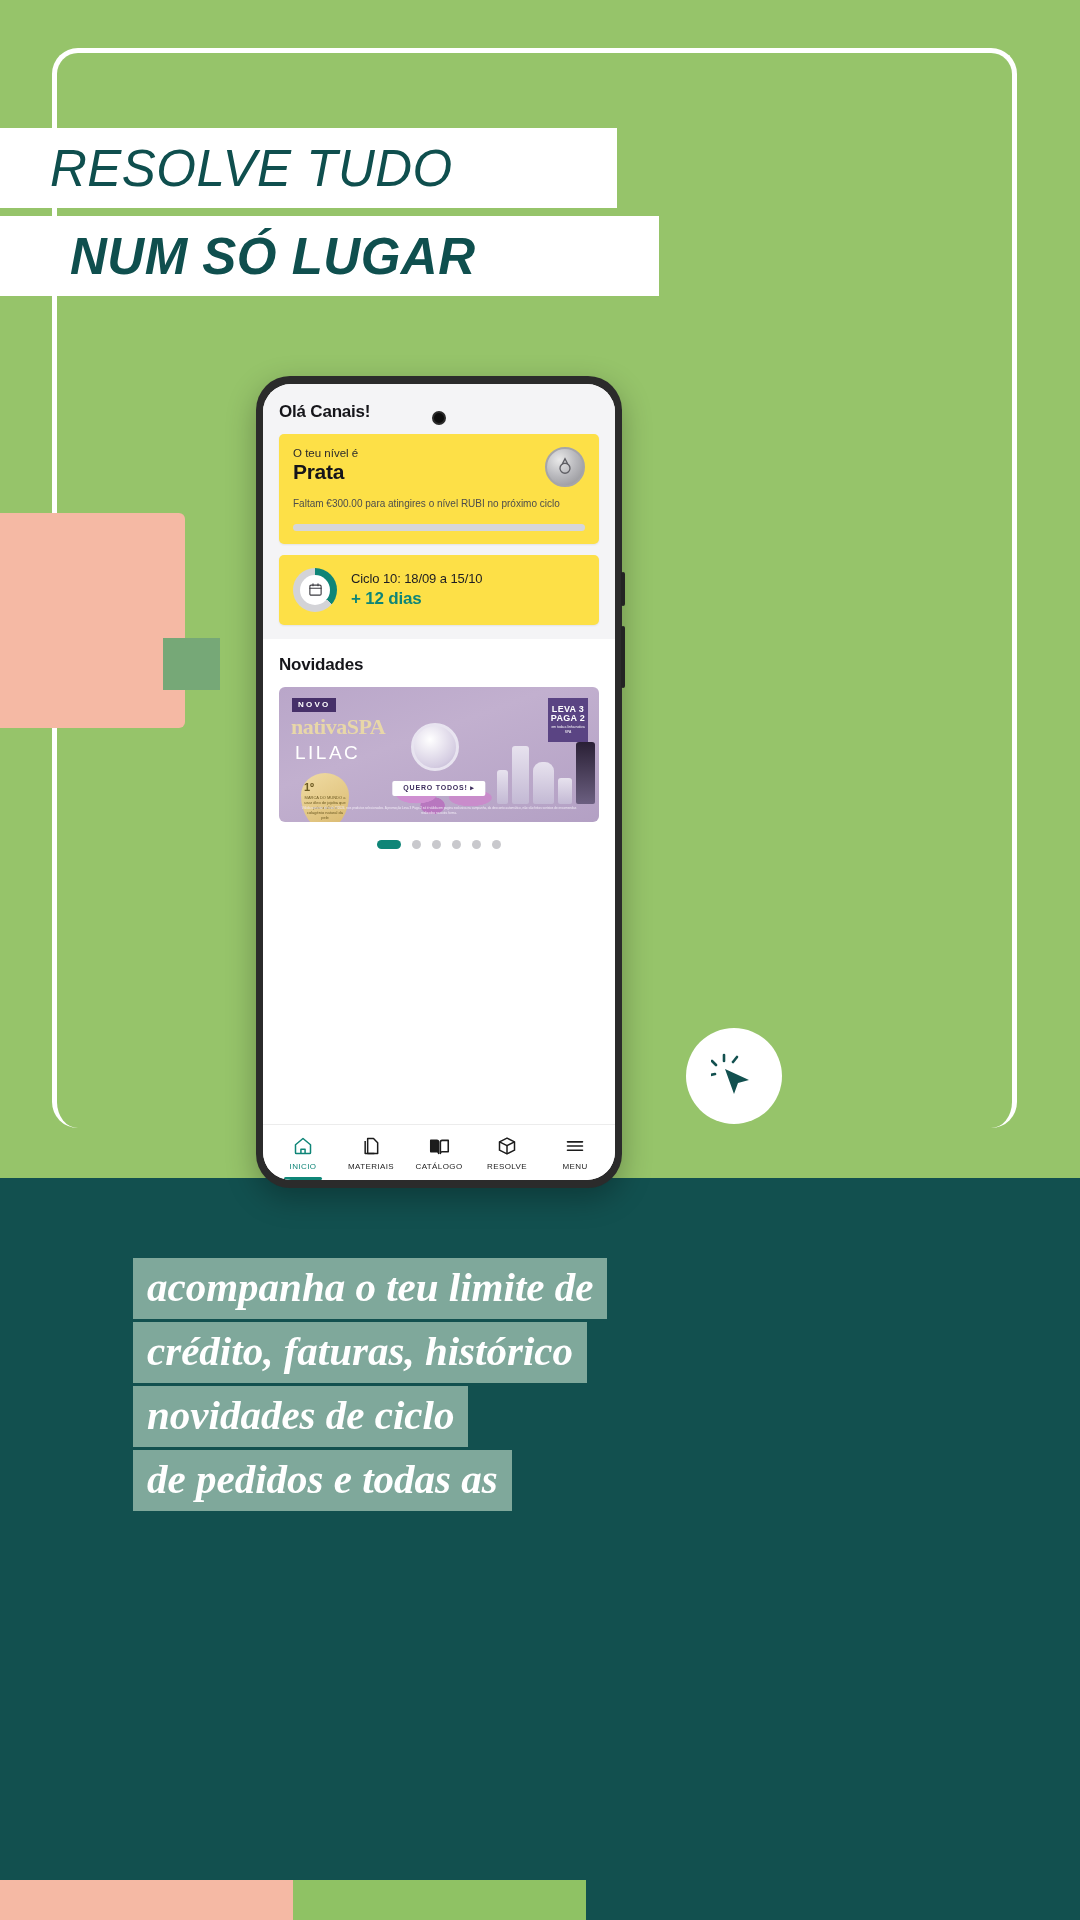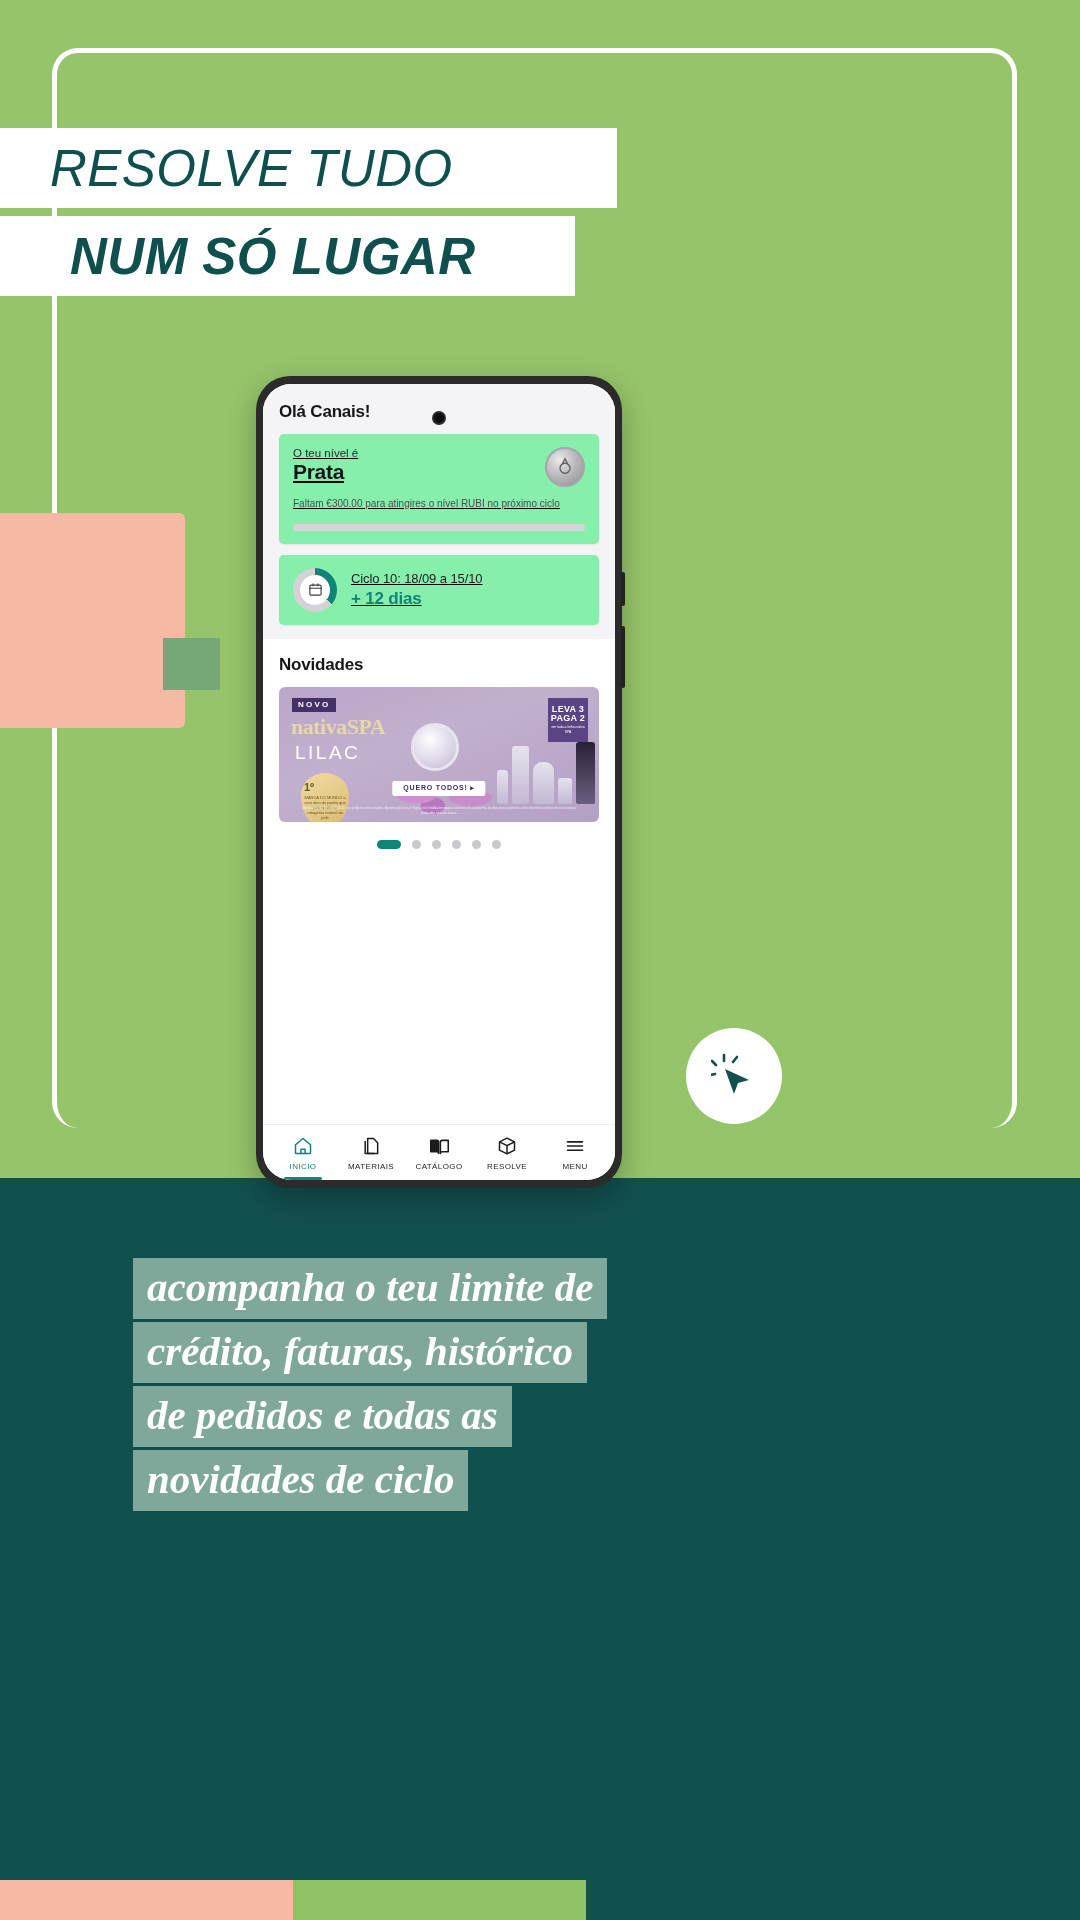--- a/index.html
+++ b/index.html
@@ -19,21 +19,21 @@
   .frame-outline{
     position:absolute;left:52px;top:48px;width:965px;height:1080px;
     border:5px solid #ffffff;border-radius:26px;border-bottom:none;
   }
 
   
   .headline-band{
     position:absolute;background:#ffffff;display:flex;align-items:center;
   }
   .band1{left:0;top:128px;width:617px;height:80px;}
-  .band2{left:0;top:216px;width:575px;height:80px;}
+  .band2{left:0;top:216px;width:659px;height:80px;}
   .headline-text{
     font-family:"Liberation Sans", sans-serif;
     font-style:italic;color:#0f4f4e;letter-spacing:0.5px;white-space:nowrap;
   }
   .band1 .headline-text{font-size:51px;font-weight:400;padding-left:50px;}
   .band2 .headline-text{font-size:51px;font-weight:700;padding-left:70px;}
   .decor-peach2{
     position:absolute;left:0;top:513px;width:185px;height:215px;background:#f5b9a4;border-radius:0 6px 6px 0;
   }
   .decor-sage{
@@ -76,21 +76,21 @@
   .search-box{
     flex:1;height:41px;border:1px solid #b9b9b9;border-radius:5px;background:#fff;
     display:flex;align-items:center;gap:9px;padding:0 12px;
   }
   .search-ph{font-size:13px;color:#8b8b8b;}
   .hdr-icon{width:26px;height:26px;display:flex;align-items:center;justify-content:center;color:#1b1b1b;}
 
   
   .app-body{background:#f4f4f6;padding:10px 16px 14px 16px;}
   .greeting{font-size:17px;font-weight:700;color:#15151a;padding:8px 0 12px 0;letter-spacing:-0.2px;}
-  .card{background:#86efac;border-radius:5px;padding:13px 14px;box-shadow:0 1px 2px rgba(0,0,0,0.07);text-decoration:underline;}
+  .card{background:#fde047;border-radius:5px;padding:13px 14px;box-shadow:0 1px 2px rgba(0,0,0,0.07);}
   .card + .card{margin-top:11px;}
 
   .lvl-row{display:flex;justify-content:space-between;align-items:flex-start;}
   .lvl-small{font-size:11.5px;color:#2a2a2a;}
   .lvl-name{font-size:21px;font-weight:700;color:#15151a;margin-top:1px;letter-spacing:-0.3px;}
   .medal{
     width:40px;height:40px;border-radius:50%;
     background:radial-gradient(circle at 34% 30%, #e9e9e9 0%, #b9b9bd 48%, #8d8d92 100%);
     border:2px solid #a5a5aa;display:flex;align-items:center;justify-content:center;flex:none;
   }
@@ -369,19 +369,19 @@
         </span>
         <span class="nav-label">MENU</span>
       </div>
     </div>
   </div>
 </div>
 
 <div class="caption">
   <div><span class="cap-line">acompanha o teu limite de</span></div>
   <div><span class="cap-line">crédito, faturas, histórico</span></div>
+  <div><span class="cap-line">novidades de ciclo</span></div>
   <div><span class="cap-line">de pedidos e todas as</span></div>
-  <div><span class="cap-line">novidades de ciclo</span></div>
 </div>
 
 <div class="strip strip-peach"></div>
 <div class="strip strip-green"></div>
 <div class="strip strip-teal"></div>
 
 </body></html>

